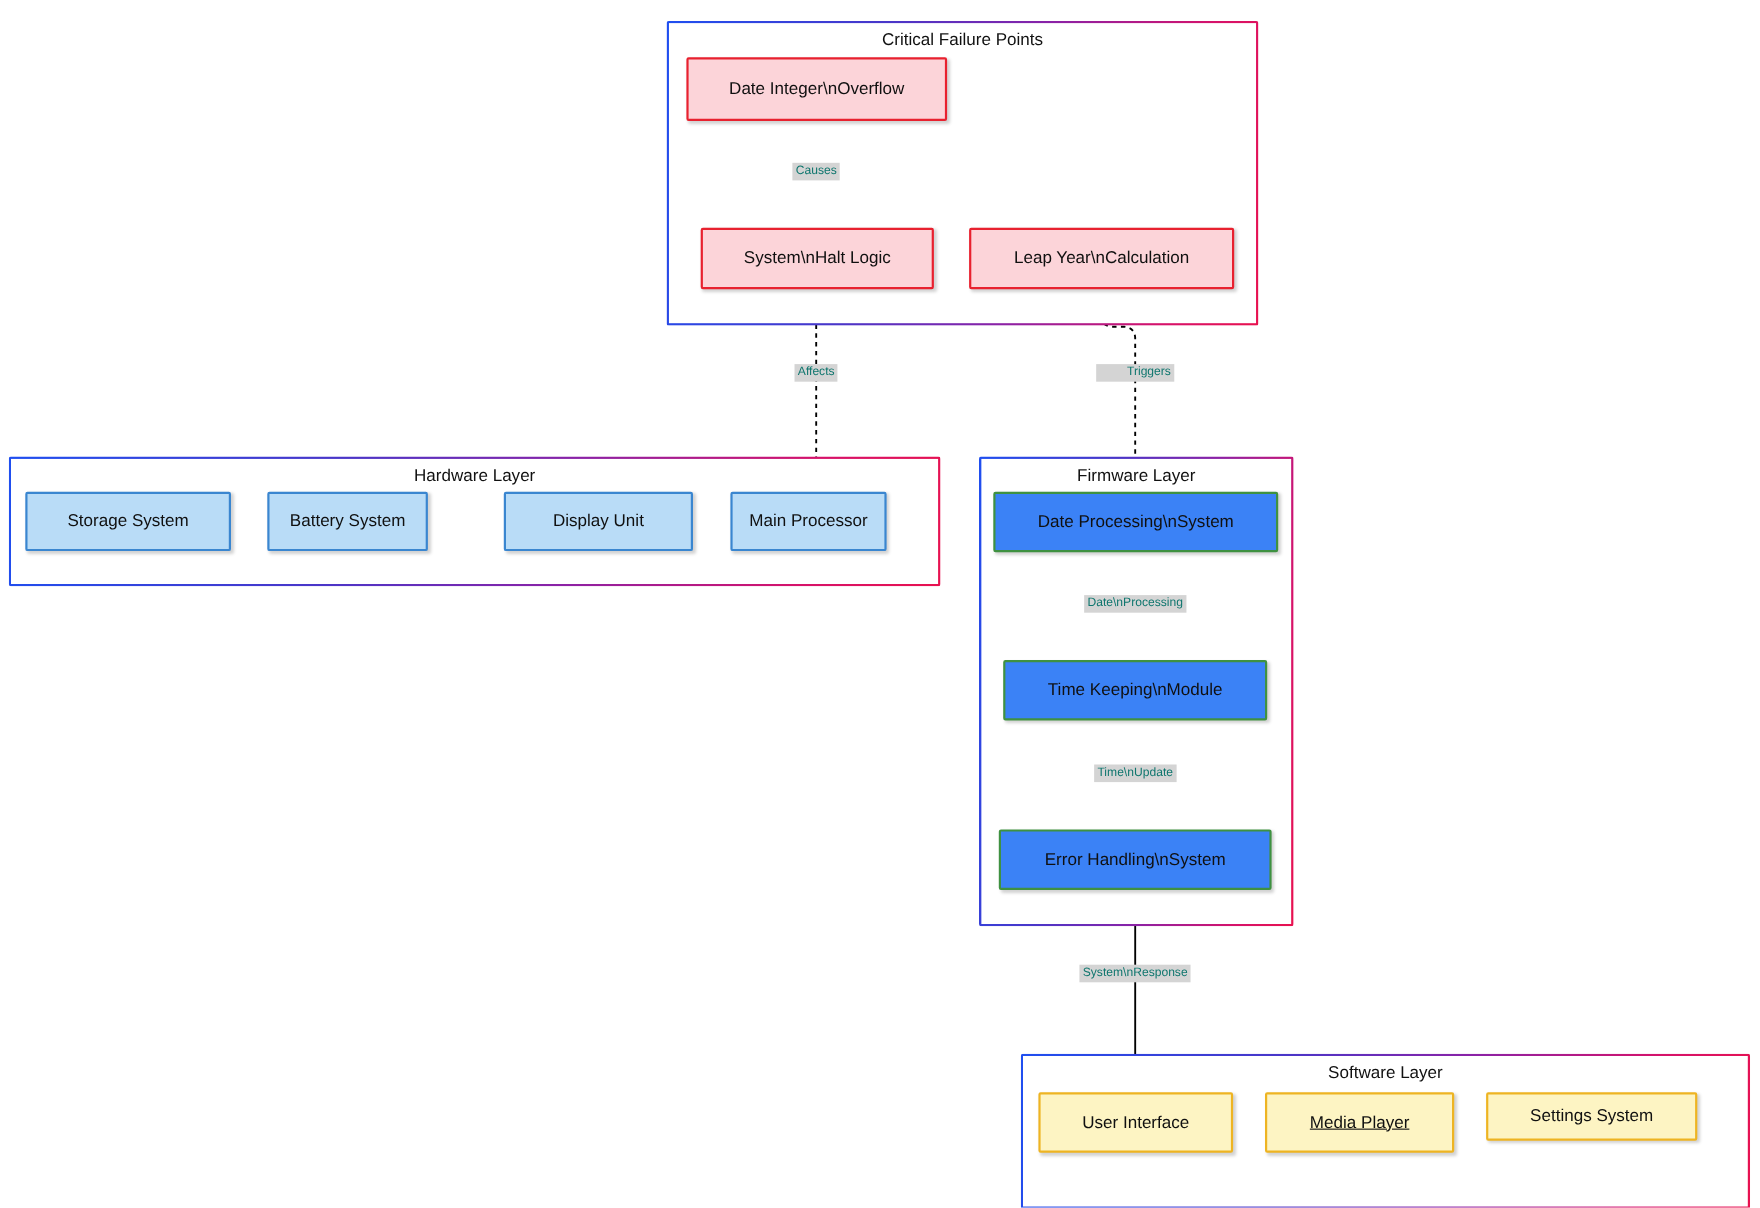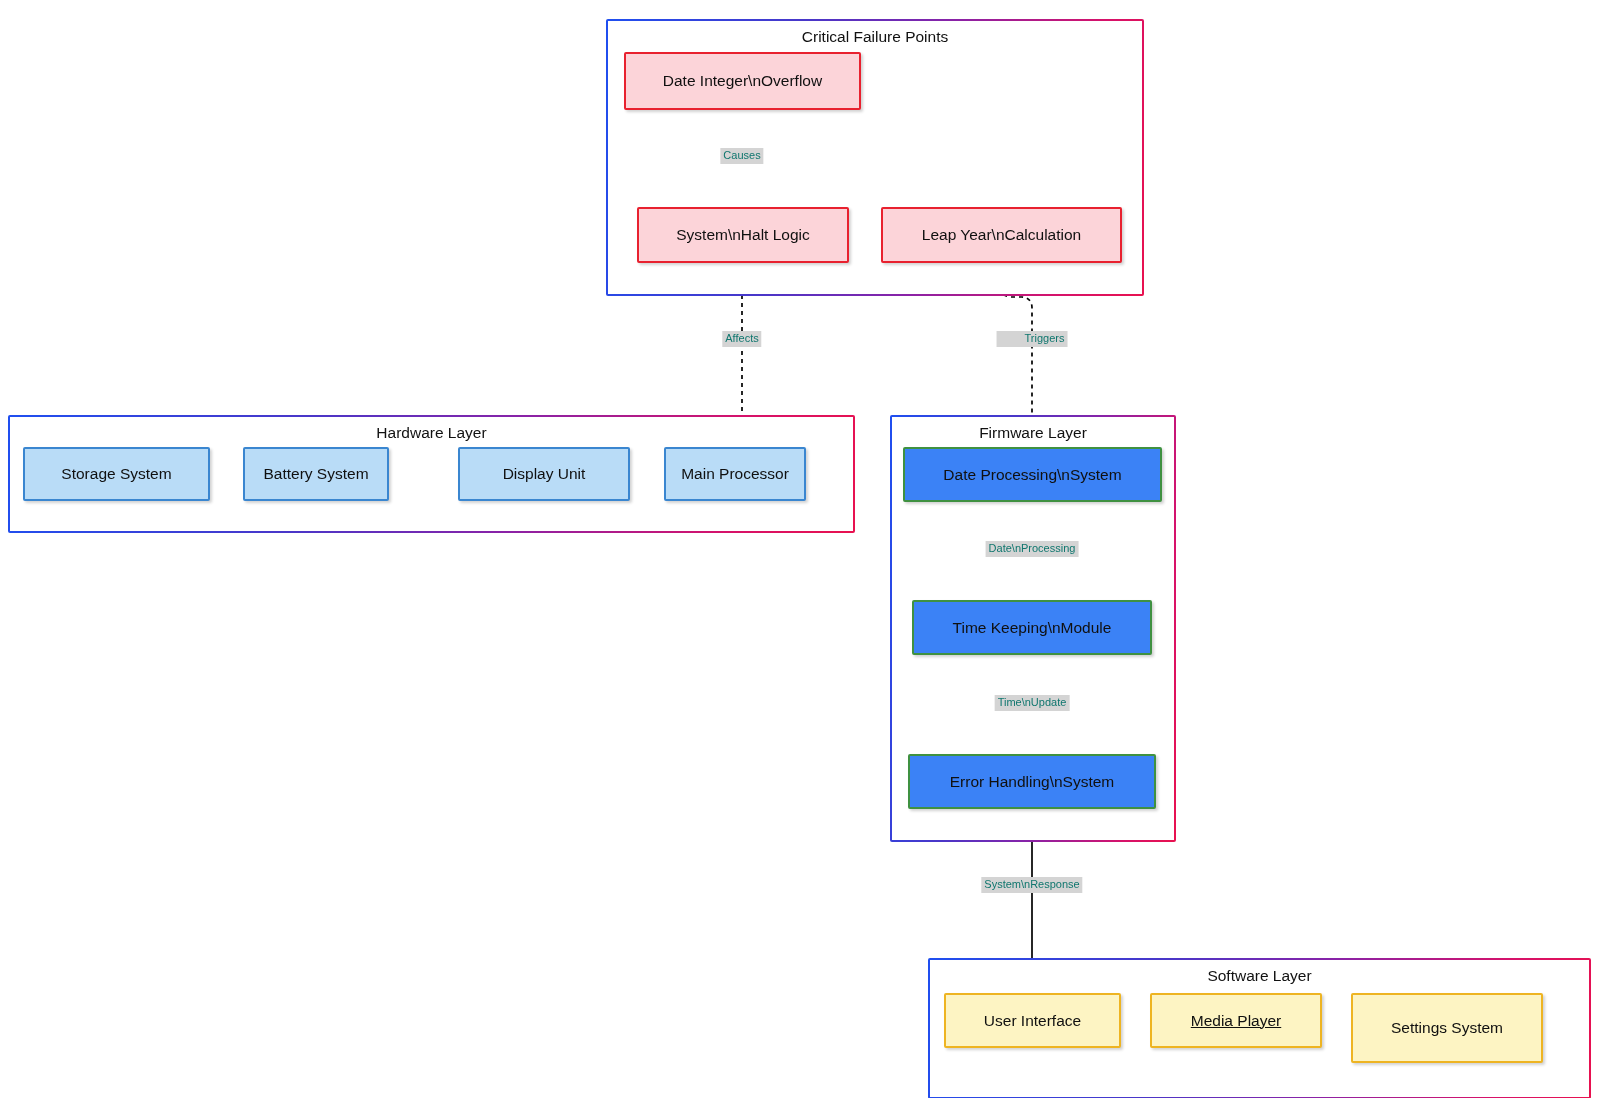--- a/index.html
+++ b/index.html
@@ -160,21 +160,21 @@
   <div class="container" id="c-software" style="left: 928px; top: 943px; width: 663px; height: 141px;">
     <div class="container-title">Software Layer</div>
   </div>
 
   <div class="node software" id="n-user-interface" style="left: 944px; top: 993px; width: 177px; height: 55px;">
     <span>User Interface</span>
   </div>
   <div class="node software" id="n-media-player" style="left: 1150px; top: 993px; width: 172px; height: 55px; text-decoration: underline;">
     <span>Media Player</span>
   </div>
-  <div class="node software" id="n-settings-system" style="left: 1351px; top: 993px; width: 192px; height: 70px; justify-content: center;">
+  <div class="node software" id="n-settings-system" style="left: 1351px; top: 993px; width: 192px; height: 44px; justify-content: center;">
     <span>Settings System</span>
   </div>
 
   <div class="edge-label" id="l-causes" style="left: 742px; top: 148px;">
     <span>Causes</span>
   </div>
   <div class="edge-label" id="l-affects" style="left: 742px; top: 331px;">
     <span>Affects</span>
   </div>
   <div class="edge-label" id="l-triggers" style="left: 1032px; top: 331px; padding-left: 28px;">

